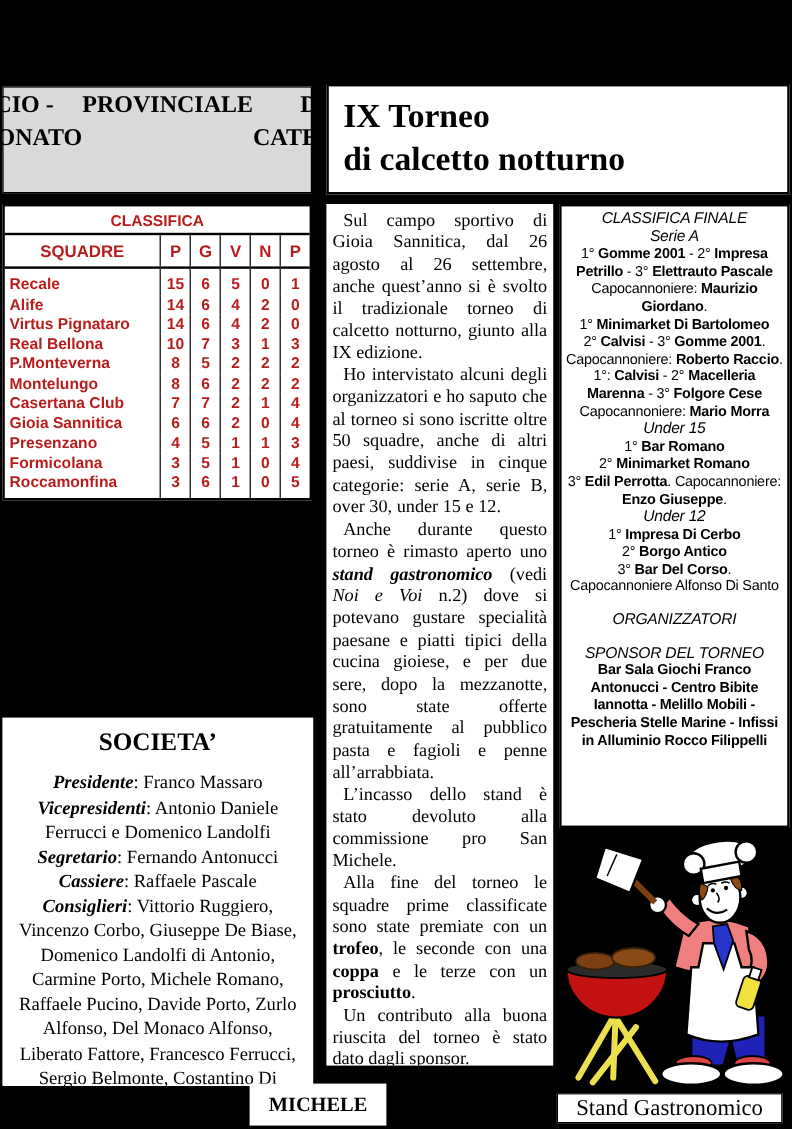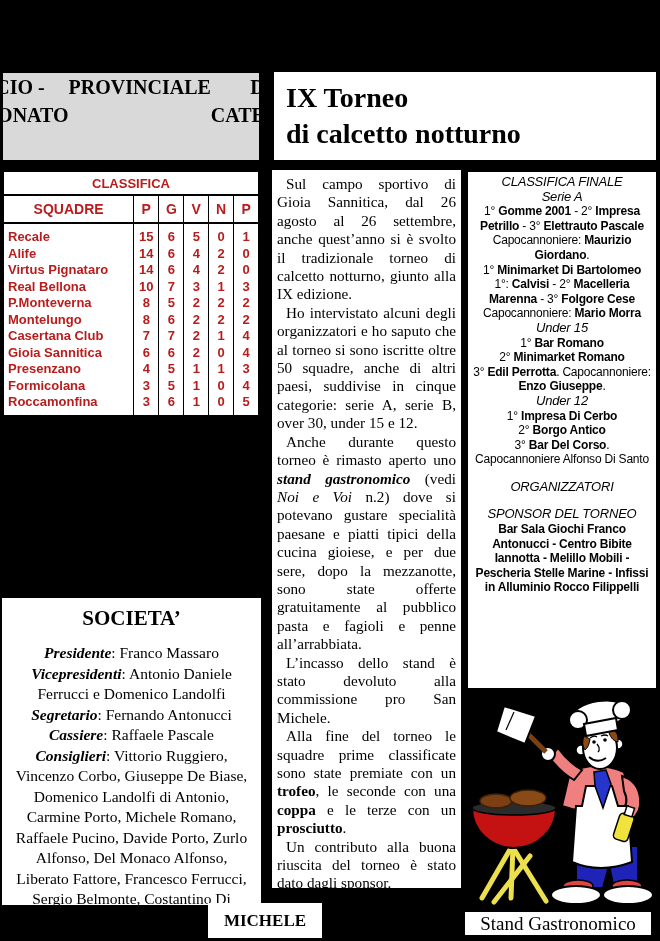--- a/index.html
+++ b/index.html
@@ -192,20 +192,21 @@
   <p><span>Alla fine del torneo le squadre prime classificate sono state premiate con un </span><b>trofeo</b><span>, le seconde con una </span><b>coppa</b><span> e le terze con un </span><b>prosciutto</b><span>.</span></p>
   <p><span>Un contributo alla buona riuscita del torneo è stato dato dagli sponsor.</span></p>
 </div>
 
 <div class="abs finale">
   <div class="fh">CLASSIFICA FINALE</div>
   <div class="fh">Serie A</div>
   <div><span>1°  </span><span class="b">Gomme 2001</span><span> -  2°  </span><span class="b">Impresa Petrillo</span><span>  - 3° </span><span class="b">Elettrauto Pascale</span></div>
   <div><span>Capocannoniere: </span><span class="b">Maurizio Giordano</span><span>.</span></div>
   <div><span>1° </span><span class="b">Minimarket Di Bartolomeo</span></div>
+  <div><span>2° </span><span class="b">Calvisi</span><span> -  3° </span><span class="b">Gomme 2001</span><span>. Capocannoniere: </span><span class="b">Roberto Raccio</span><span>.</span></div>
   <div><span>1°: </span><span class="b">Calvisi</span><span> - 2° </span><span class="b">Macelleria Marenna</span><span> - 3° </span><span class="b">Folgore Cese</span></div>
   <div><span>Capocannoniere: </span><span class="b">Mario Morra</span></div>
   <div class="fh">Under 15</div>
   <div><span>1° </span><span class="b">Bar Romano</span></div>
   <div><span>2° </span><span class="b">Minimarket Romano</span></div>
   <div><span>3° </span><span class="b">Edil Perrotta</span><span>. Capocannoniere: </span><span class="b">Enzo Giuseppe</span><span>.</span></div>
   <div class="fh">Under 12</div>
   <div><span>1° </span><span class="b">Impresa Di Cerbo</span></div>
   <div><span>2° </span><span class="b">Borgo Antico</span></div>
   <div><span>3° </span><span class="b">Bar Del Corso</span><span>.</span></div>

